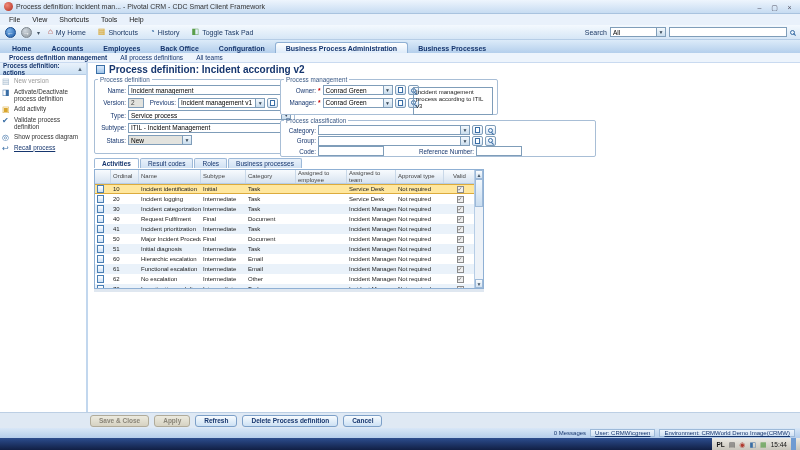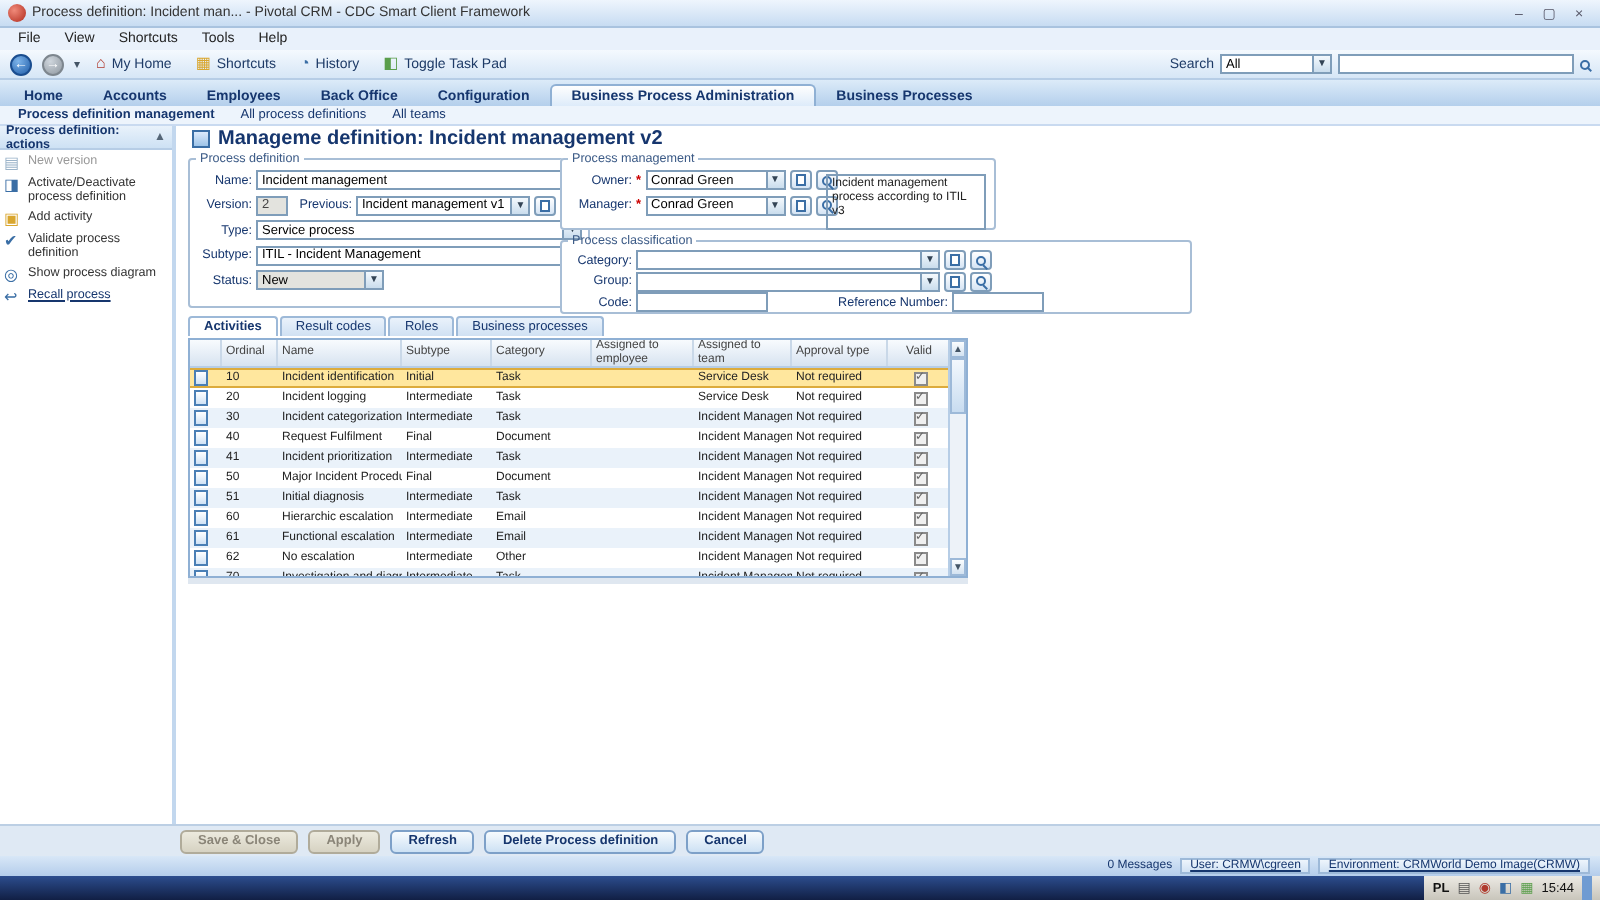--- a/index.html
+++ b/index.html
@@ -228,21 +228,21 @@
       <div class="sb-item link">
         <span class="sb-ic ic-recall-icon"></span>
         <span class="sb-label">Recall process</span>
       </div>
     </div>
 </div>
 
 <div class="main">
   <div class="page-title">
     <span class="pt-icon"></span>
-    <span class="pt-text">Manageme definition: Incident management v2</span>
+    <span class="pt-text">Process definition: Incident according v2</span>
   </div>
 
   <fieldset id="fs-def">
     <legend>Process definition</legend>
     <div class="frow">
       <span class="flabel">Name:</span>
       <input class="text" style="flex: 1 1 0%;" value="Incident management">
     </div>
     <div class="frow">
       <span class="flabel">Version:</span>

